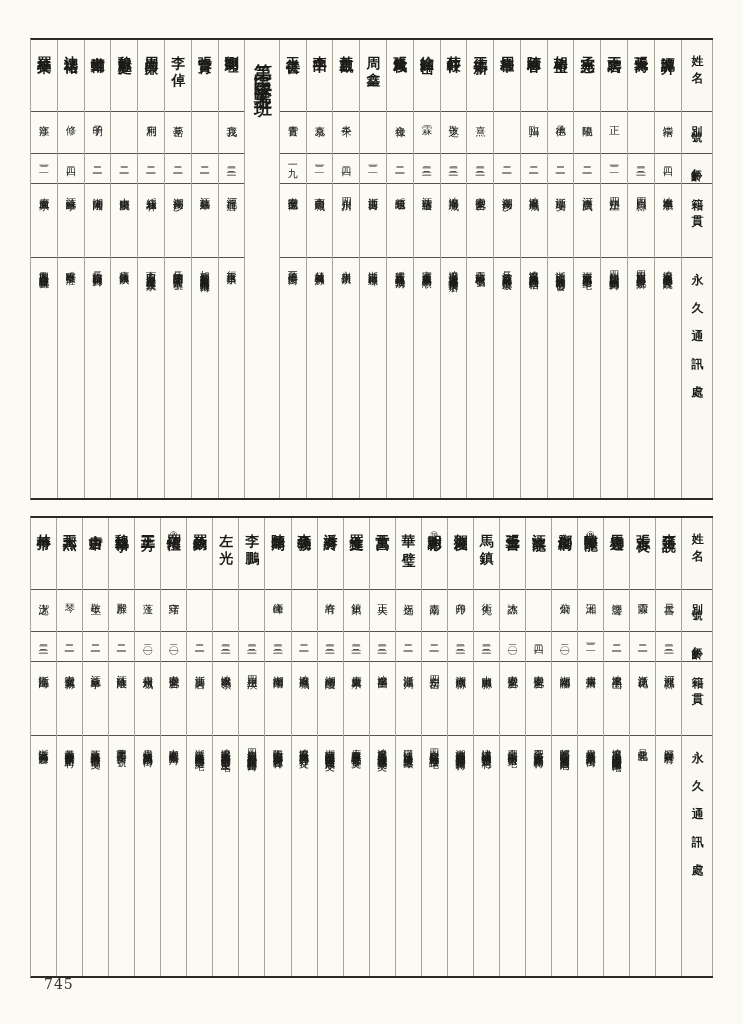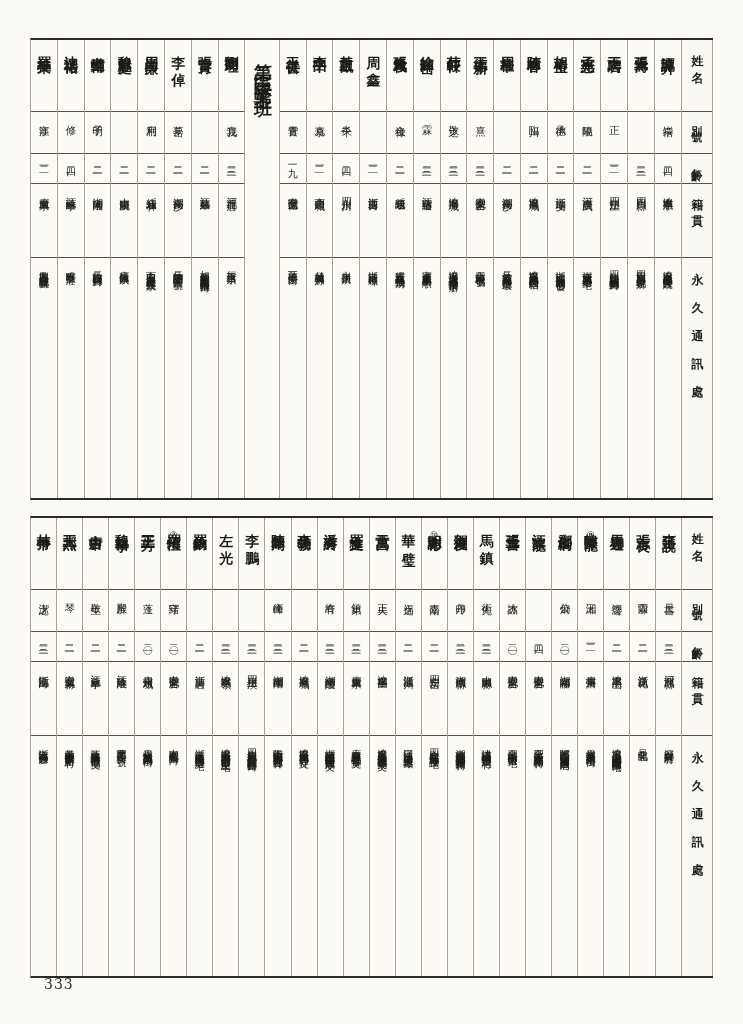--- a/index.html
+++ b/index.html
@@ -938,14 +938,14 @@
     </div>
     <div class="cell c-native">
       <span class="vtext native-text">浙江臨海</span>
     </div>
     <div class="cell c-addr">
       <span class="vtext addr-text">浙江臨海舊倉頭</span>
     </div>
   </div>
     </div>
 
-  <div class="page-number">333</div>
+  <div class="page-number">745</div>
 </div>
 
 </body></html>

